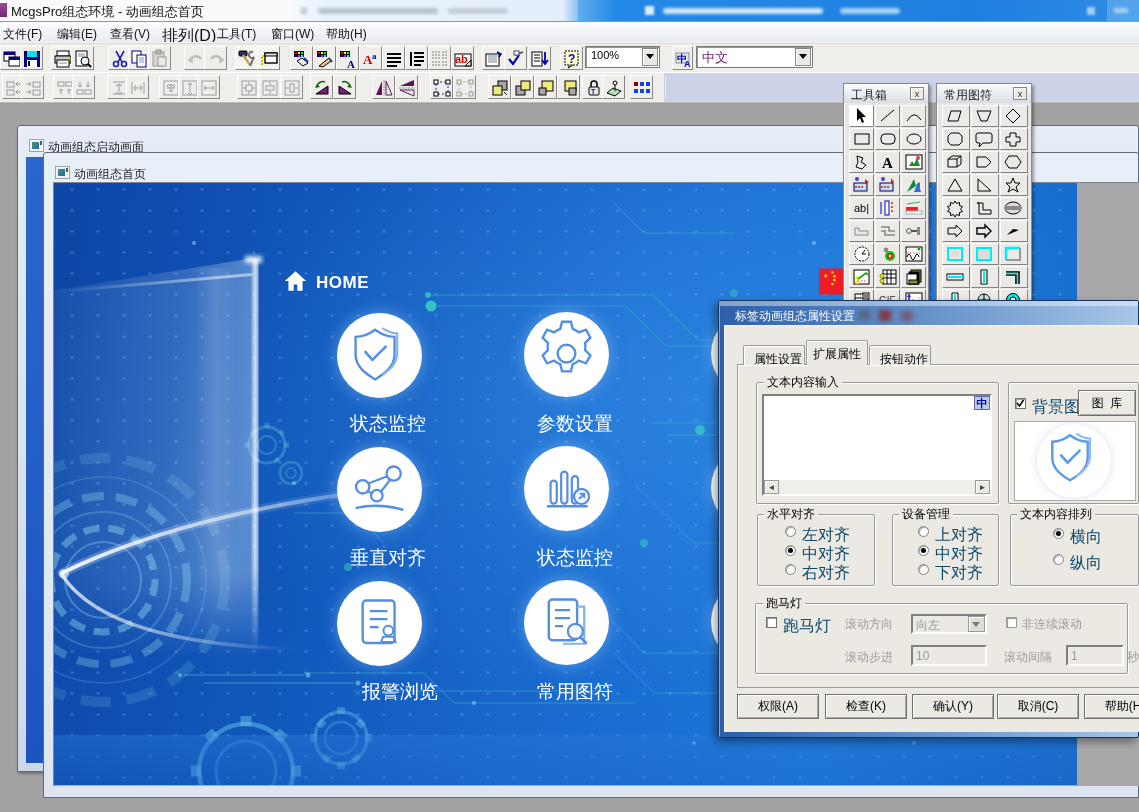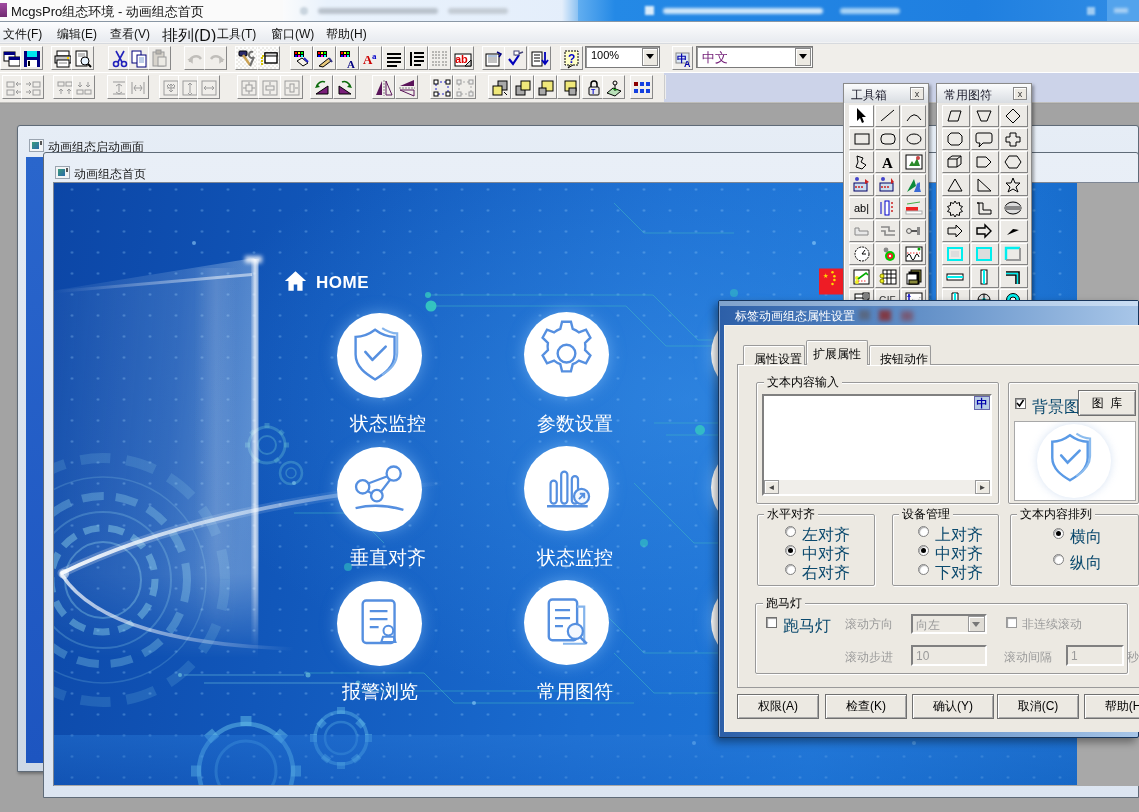--- a/index.html
+++ b/index.html
@@ -669,21 +669,21 @@
           <circle cx="65" cy="33" r="8" fill="none" stroke="#558fe0" stroke-width="2.6"></circle>
           <path d="M36 53 l5 3 M51 53 l10 -13 M37 44 l21 -8" stroke="#558fe0" stroke-width="2.4"></path>
           <path d="M22 72 q26 -6 54 2" fill="none" stroke="#558fe0" stroke-width="2.8"></path>
         </svg></div>
 <div class="hmic" style="left:283px;top:398px;width:85px;height:85px"><svg width="85" height="85" viewBox="1 3 96 96">
           <rect x="30" y="25" width="36" height="48" rx="4" fill="none" stroke="#558fe0" stroke-width="2.7"></rect>
           <path d="M38 37 h20 M38 46 h20 M38 55 h10" stroke="#558fe0" stroke-width="2.5"></path>
           <circle cx="59" cy="59" r="5.5" fill="none" stroke="#558fe0" stroke-width="2.3"></circle>
           <path d="M51 72 h16 l-2 -6 h-12 z" fill="none" stroke="#558fe0" stroke-width="2.3"></path>
         </svg></div>
-<div class="hlabel" style="left:288px;top:496px">报警浏览</div>
+<div class="hlabel" style="left:308px;top:496px">报警浏览</div>
 <div class="hmic" style="left:470px;top:397px;width:85px;height:85px"><svg width="85" height="85" viewBox="1 3 96 96">
           <rect x="29" y="25" width="32" height="46" rx="4" fill="none" stroke="#558fe0" stroke-width="2.7"></rect>
           <path d="M61 33 h8 v42 h-24" fill="none" stroke="#84b4ec" stroke-width="2.5"></path>
           <path d="M36 37 h17 M36 46 h17 M36 55 h9" stroke="#558fe0" stroke-width="2.5"></path>
           <circle cx="59" cy="61" r="8.5" fill="#f4f8fe" stroke="#558fe0" stroke-width="2.5"></circle>
           <path d="M65 68 l7 7" stroke="#558fe0" stroke-width="2.8"></path>
         </svg></div>
 <div class="hlabel" style="left:483px;top:496px">常用图符</div>
 <div class="hmic" style="left:657px;top:396px;width:85px;height:85px"><svg width="85" height="85" viewBox="1 3 96 96">
           <rect x="30" y="25" width="36" height="48" rx="4" fill="none" stroke="#558fe0" stroke-width="2.7"></rect>

